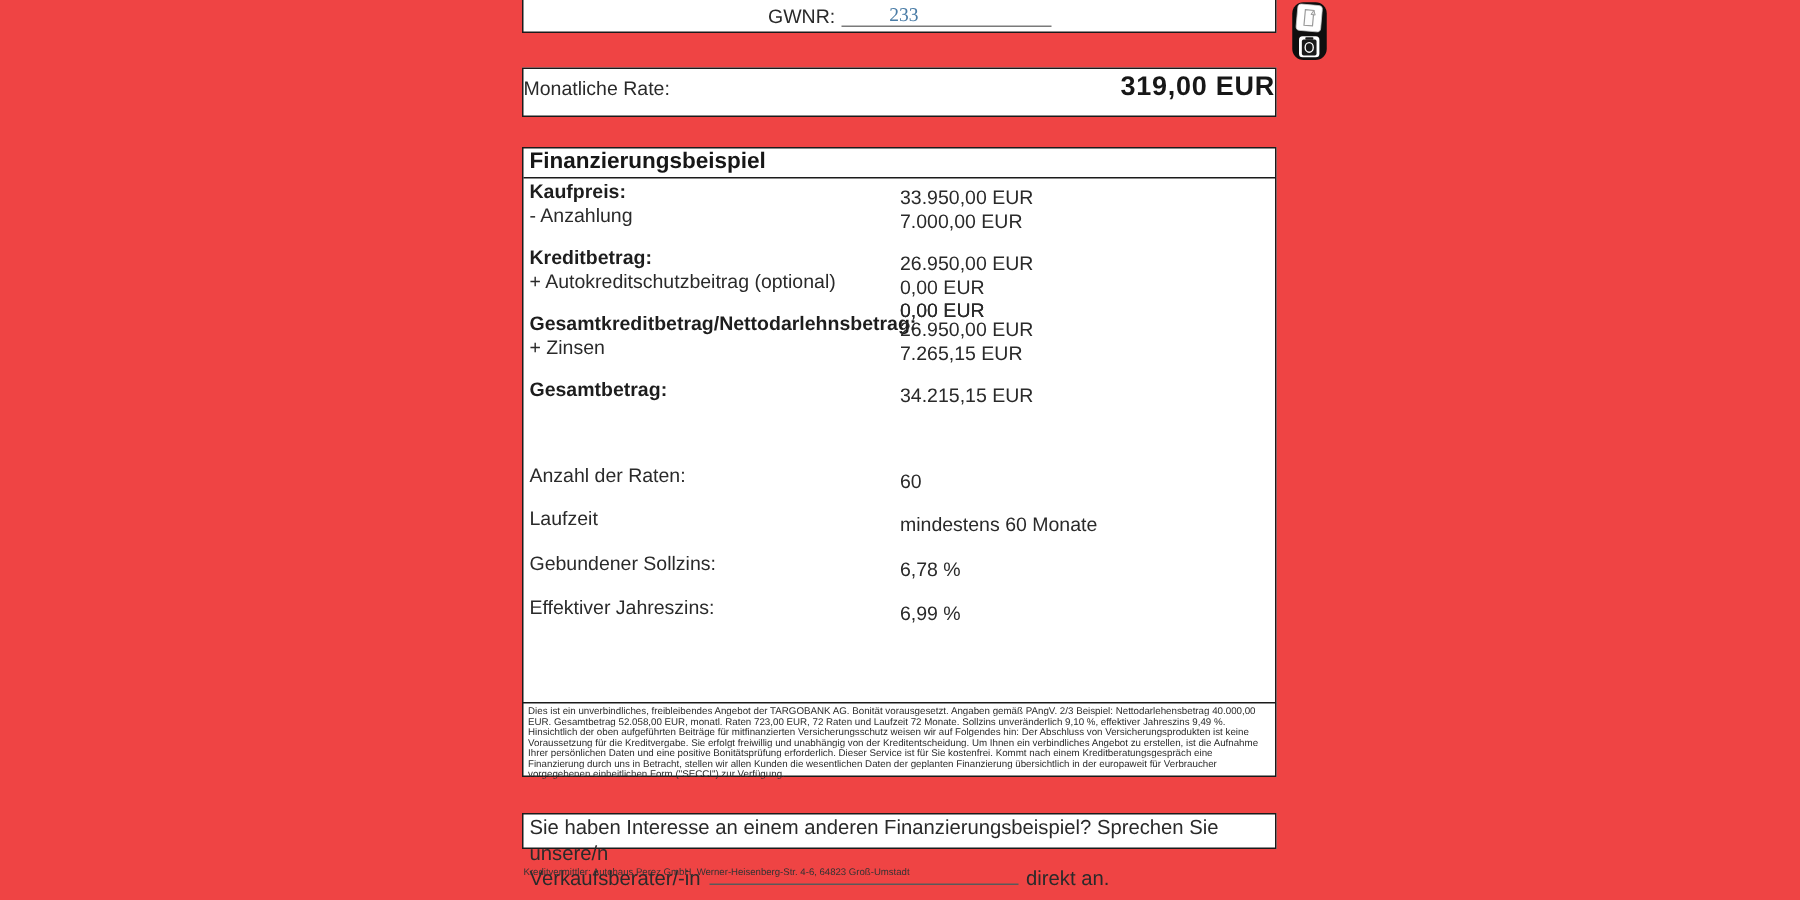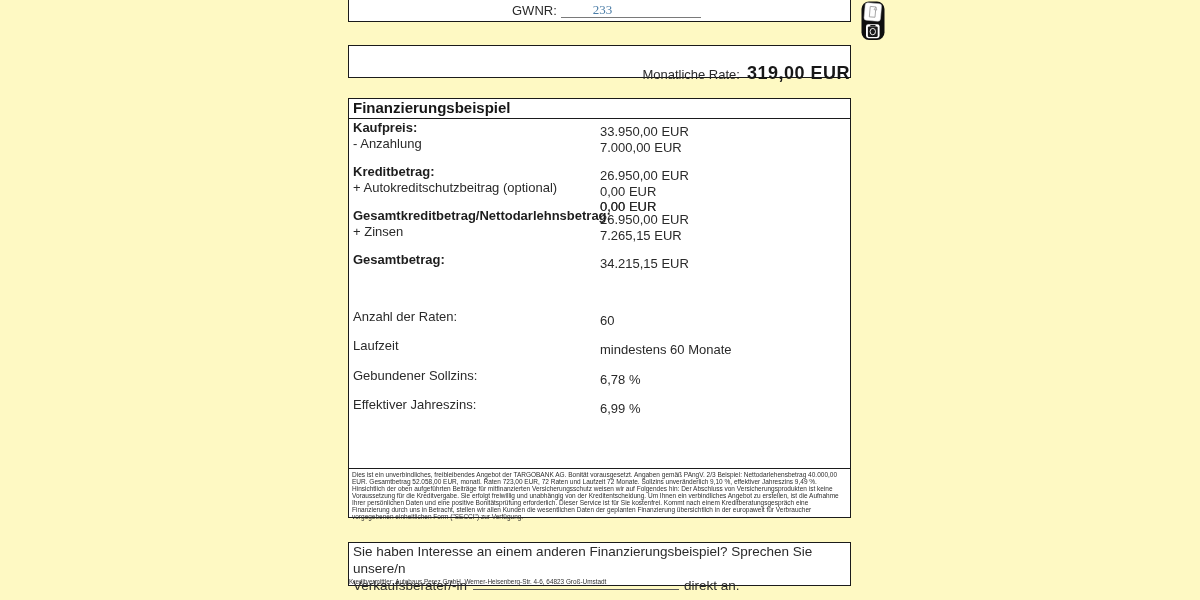--- a/index.html
+++ b/index.html
@@ -1,52 +1,52 @@
 <!DOCTYPE html>
 <html><head>
 <meta charset="utf-8">
 <style>
   * { margin:0; padding:0; box-sizing:border-box; }
   html,body { background:#ffffff; }
   body { font-family:"Liberation Sans", sans-serif; color:#222; }
-  .page { position:relative; width:1200px; height:600px; background:#fef9c3; overflow:hidden; }
+  .page { position:relative; width:1200px; height:600px; background:#ef4444; overflow:hidden; }
 
   .box { position:absolute; left:348px; width:503px; background:#fff; border:1.6px solid #1b1b1b; }
 
   
   .gwnr-box { top:-22px; height:44px; display:flex; align-items:flex-end; padding:0 0 3px 163px; font-size:13px; }
   .gwnr-label { color:#2a2a2a; }
   .gwnr-blank { display:inline-block; width:140px; margin-left:4px; border-bottom:1.5px solid #7a7a7a; padding-left:32px; height:16px; }
   .gwnr-value { color:#4a7ca6; font-size:13px;font-family:Liberation Serif, serif; }
   .top-remnant { position:absolute; left:598px; top:0; width:145px; height:2px; background:#c4c9cd; opacity:.55; }
 
   
   .corner-icon { position:absolute; left:861px; top:1px; width:24px; height:40px; }
 
   
-  .rate-box { top:45px; height:33px; display:flex; justify-content:flex-end; align-items:baseline; padding-top:17px; }
+  .rate-box { top:45px; height:33px; display:flex; justify-content:space-between; align-items:baseline; padding-top:1px; }
   .rate-label { font-size:13px; color:#2a2a2a; }
   .rate-value { font-size:18px; font-weight:bold; color:#171717; margin-left:7px; letter-spacing:0.5px; }
 
   
   .main-box { top:98px; height:372px; }
   .fin-title { font-size:15px; font-weight:bold; line-height:16px; padding:1px 4px 2px; border-bottom:1.6px solid #1b1b1b; color:#171717; }
   .rows { padding:1px 4px 0; }
   .row { position:relative; font-size:13px; line-height:15.5px; white-space:nowrap; color:#2a2a2a; }
   .row .lbl.b { font-weight:bold; color:#1d1d1d; }
   .row .val { position:absolute; left:247px; top:4px; }
   .gap13 { margin-top:13px; }
   .gap14 { margin-top:14px; }
   .gap41 { margin-top:41px; }
 
   
   .fineprint-box { top:468px; height:50px; padding:1.5px 3px; font-size:6.5px; line-height:7.1px; color:#2d2d2d; }
 
   
-  .interest-box { top:542px; height:44px; padding:1px 4px; font-size:13.5px; line-height:16.5px; color:#2a2a2a; }
+  .interest-box { top:542px; height:24px; padding:1px 4px; font-size:13.5px; line-height:16.5px; color:#2a2a2a; }
   .blank-line { display:inline-block; width:206px; height:13px; border-bottom:1.4px solid #5a5a5a; margin:0 5px 0 6px; }
 
   .footer-note { position:absolute; left:349px; top:578px; font-size:6.4px; color:#333; }
 </style>
 </head>
 <body>
 
 <div class="page">
 
   <div class="top-remnant"></div>

